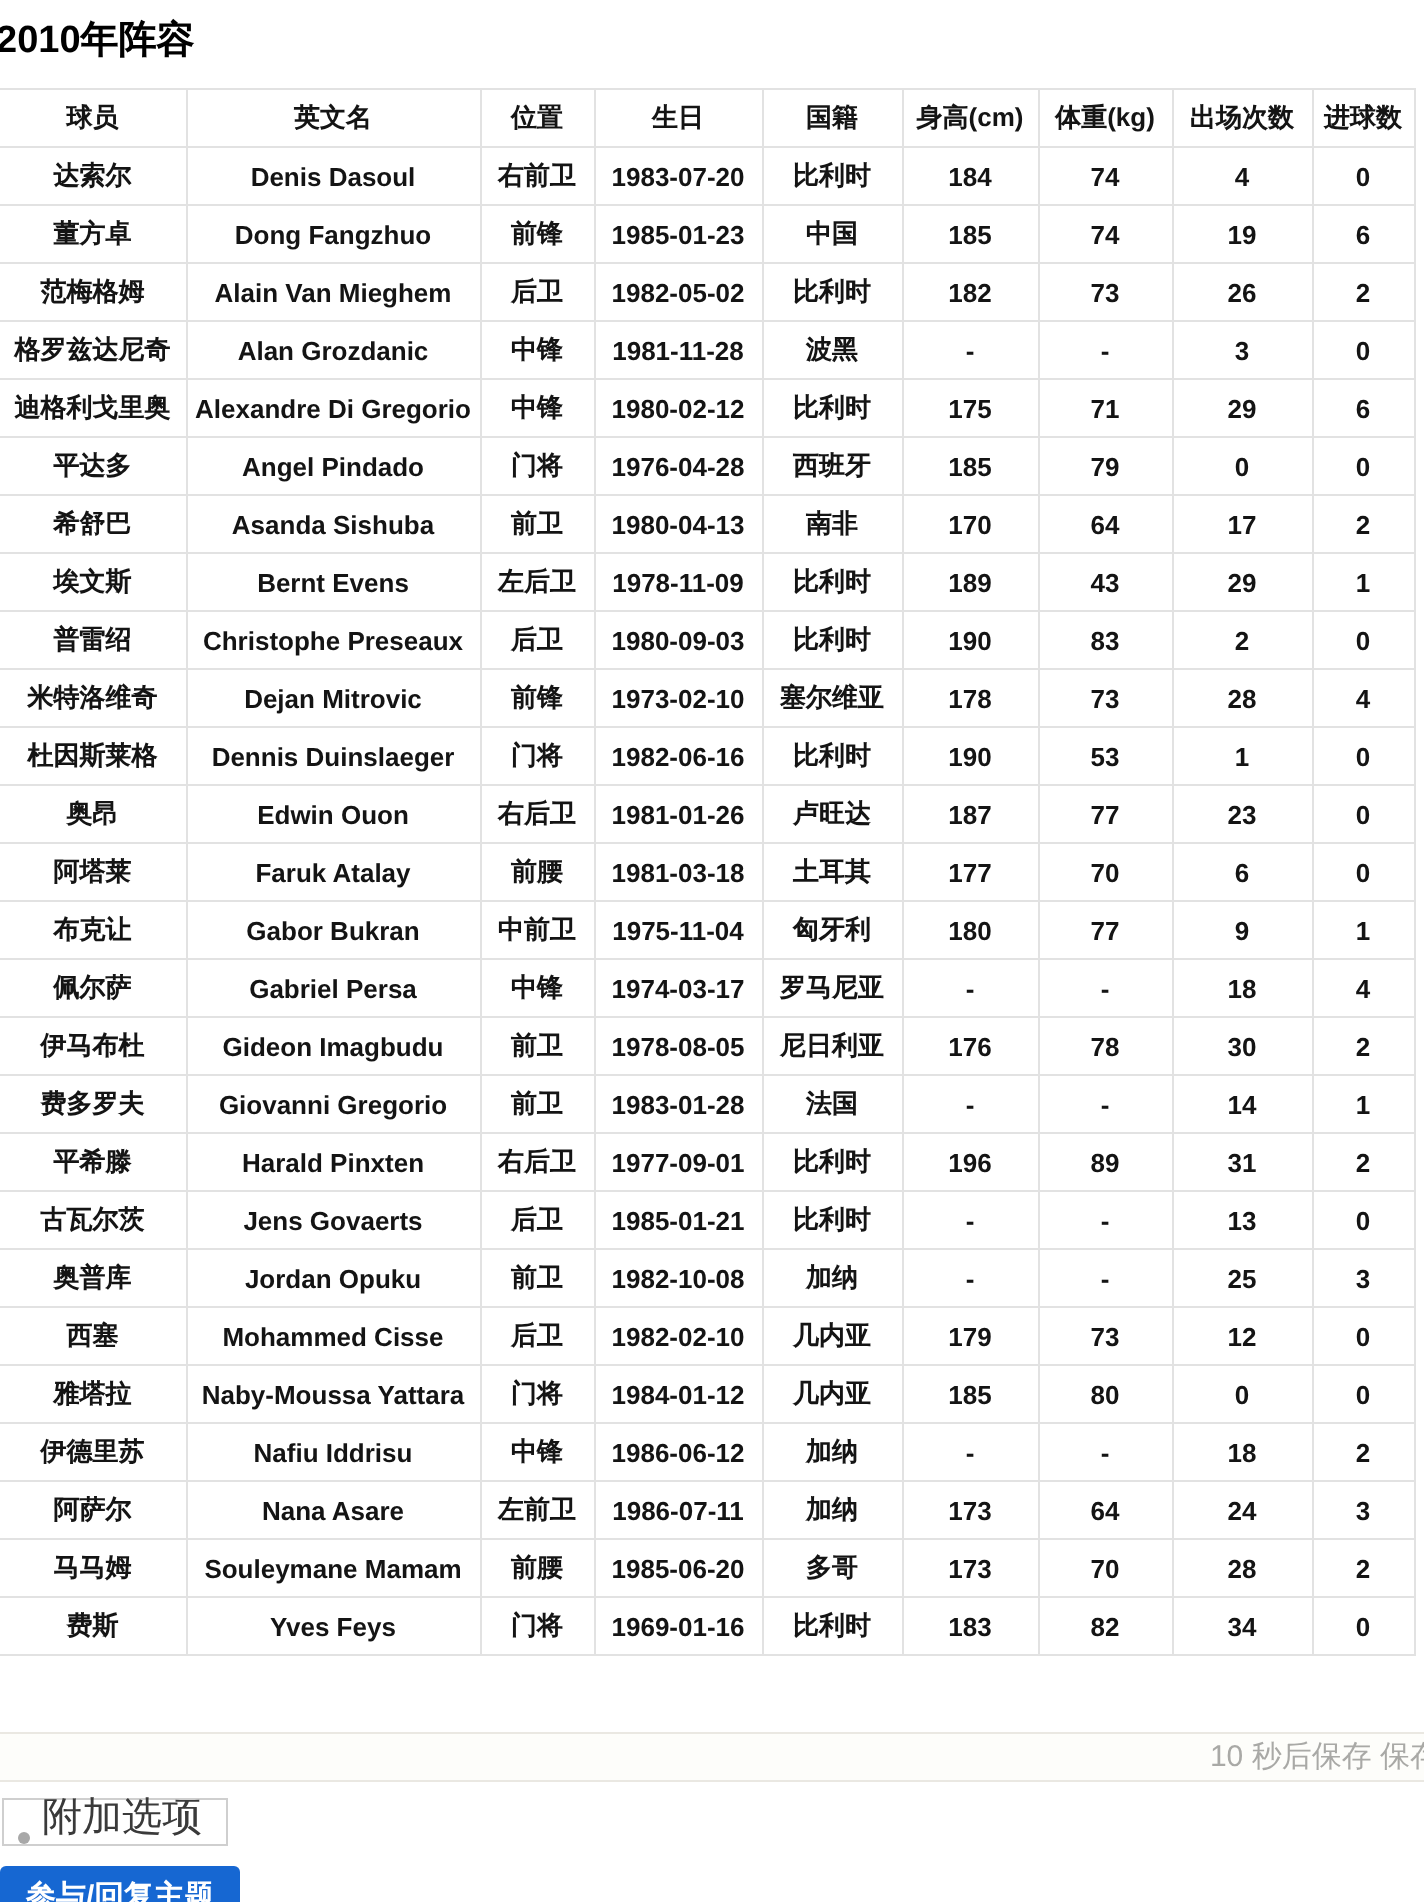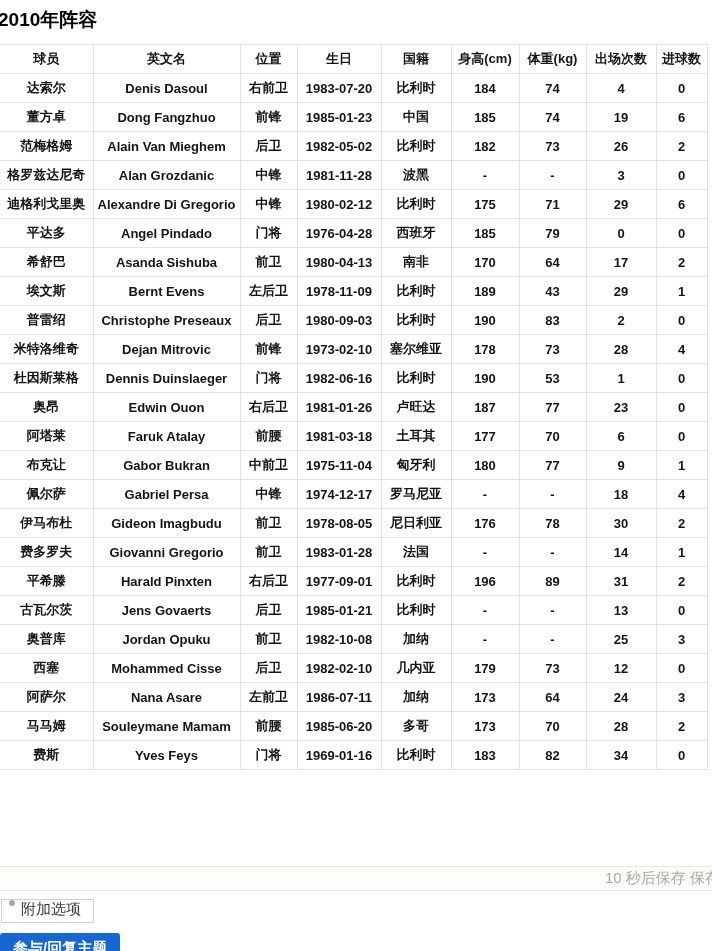--- a/index.html
+++ b/index.html
@@ -50,26 +50,26 @@
     overflow: visible;
   }
   .save-strip .save-text {
     position: absolute; right: -8px; top: 2px;
     font-size: 15px; color: #a9a9a6;
     white-space: nowrap;
   }
 
   .extra-options {
     position: absolute; top: 899px; left: 1px;
-    display: inline-flex; align-items: flex-start;
+    display: inline-flex; align-items: flex-end;
     height: 24px;
     border: 1px solid #cfcfcf;
     background: #ffffff;
     padding: 0 12px 0 7px;
-    font-size: 15px; color: #3a3a3a;
+    font-size: 20px; color: #3a3a3a;
     cursor: pointer;
   }
   .extra-options .bullet {
     width: 6px; height: 6px; border-radius: 50%;
     background: #a8a8a8; margin-right: 6px;
     flex: 0 0 auto;
   }
 
   .reply-button {
     position: absolute; top: 933px; left: 0;
@@ -267,21 +267,21 @@
           <td>匈牙利</td>
           <td>180</td>
           <td>77</td>
           <td>9</td>
           <td>1</td>
         </tr>
         <tr>
           <td>佩尔萨</td>
           <td>Gabriel Persa</td>
           <td>中锋</td>
-          <td>1974-12-17</td>
+          <td>1974-03-17</td>
           <td>罗马尼亚</td>
           <td>-</td>
           <td>-</td>
           <td>18</td>
           <td>4</td>
         </tr>
         <tr>
           <td>伊马布杜</td>
           <td>Gideon Imagbudu</td>
           <td>前卫</td>
@@ -339,20 +339,42 @@
         <tr>
           <td>西塞</td>
           <td>Mohammed Cisse</td>
           <td>后卫</td>
           <td>1982-02-10</td>
           <td>几内亚</td>
           <td>179</td>
           <td>73</td>
           <td>12</td>
           <td>0</td>
+        </tr>
+        <tr>
+          <td>雅塔拉</td>
+          <td>Naby-Moussa Yattara</td>
+          <td>门将</td>
+          <td>1984-01-12</td>
+          <td>几内亚</td>
+          <td>185</td>
+          <td>80</td>
+          <td>0</td>
+          <td>0</td>
+        </tr>
+        <tr>
+          <td>伊德里苏</td>
+          <td>Nafiu Iddrisu</td>
+          <td>中锋</td>
+          <td>1986-06-12</td>
+          <td>加纳</td>
+          <td>-</td>
+          <td>-</td>
+          <td>18</td>
+          <td>2</td>
         </tr>
         <tr>
           <td>阿萨尔</td>
           <td>Nana Asare</td>
           <td>左前卫</td>
           <td>1986-07-11</td>
           <td>加纳</td>
           <td>173</td>
           <td>64</td>
           <td>24</td>

